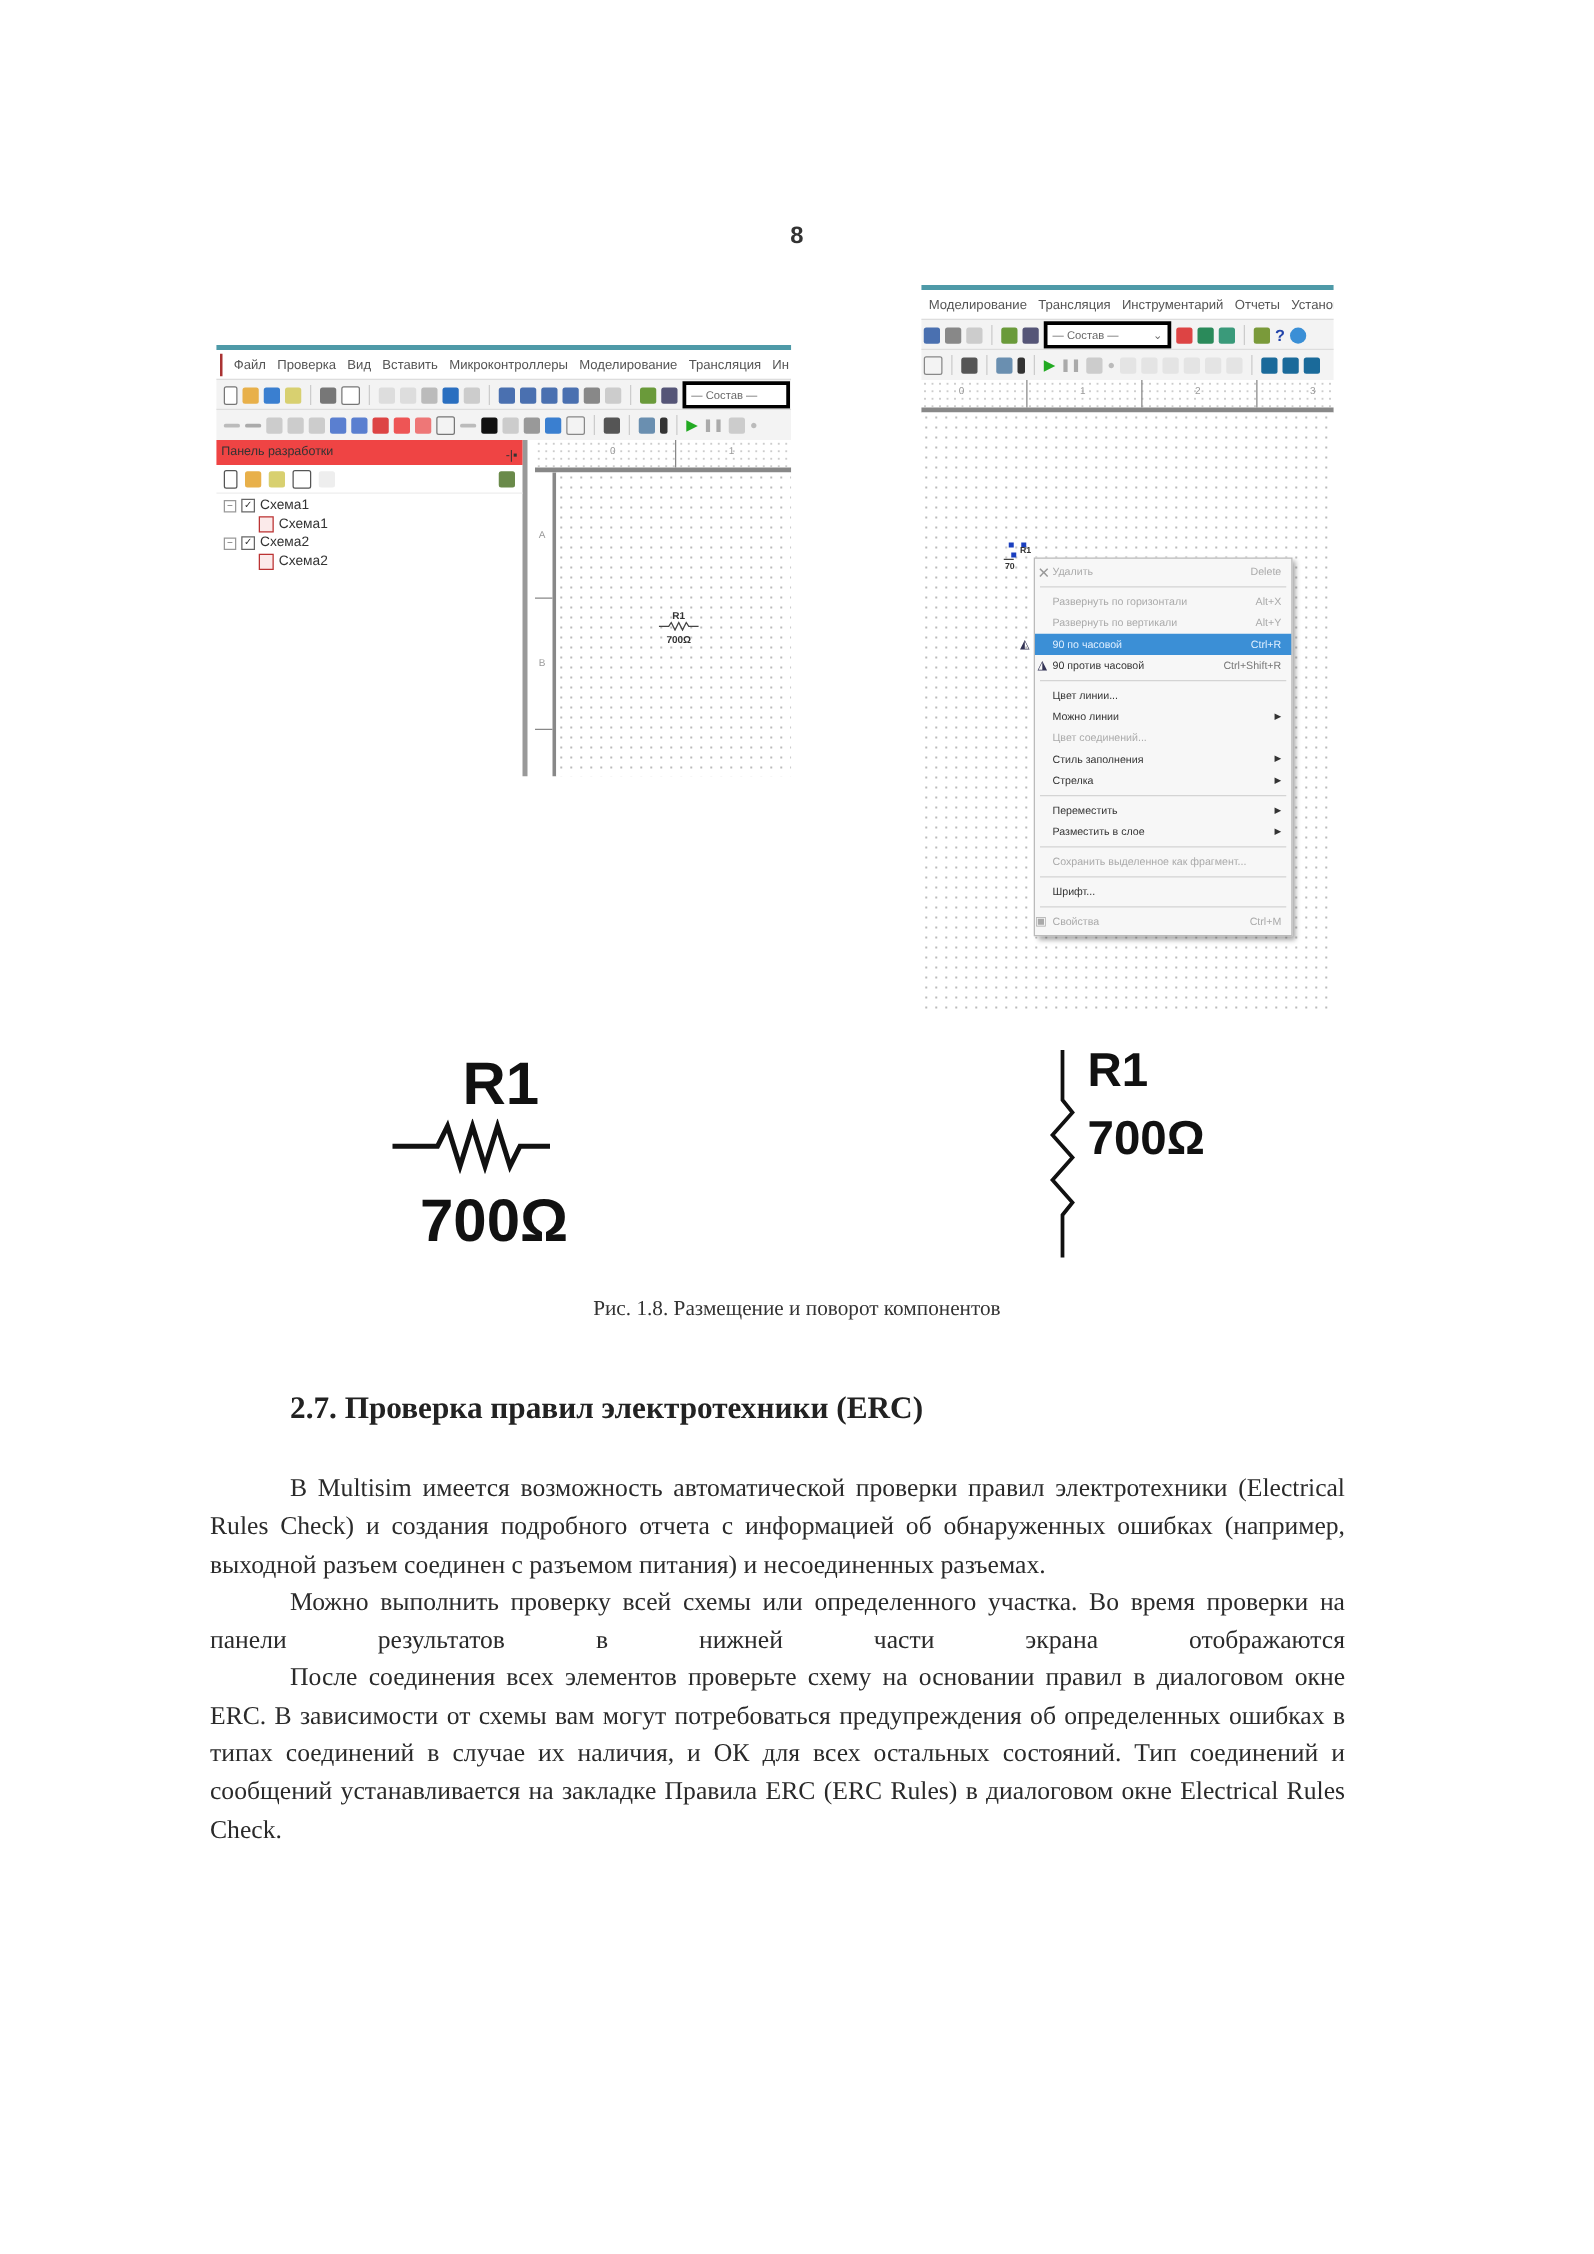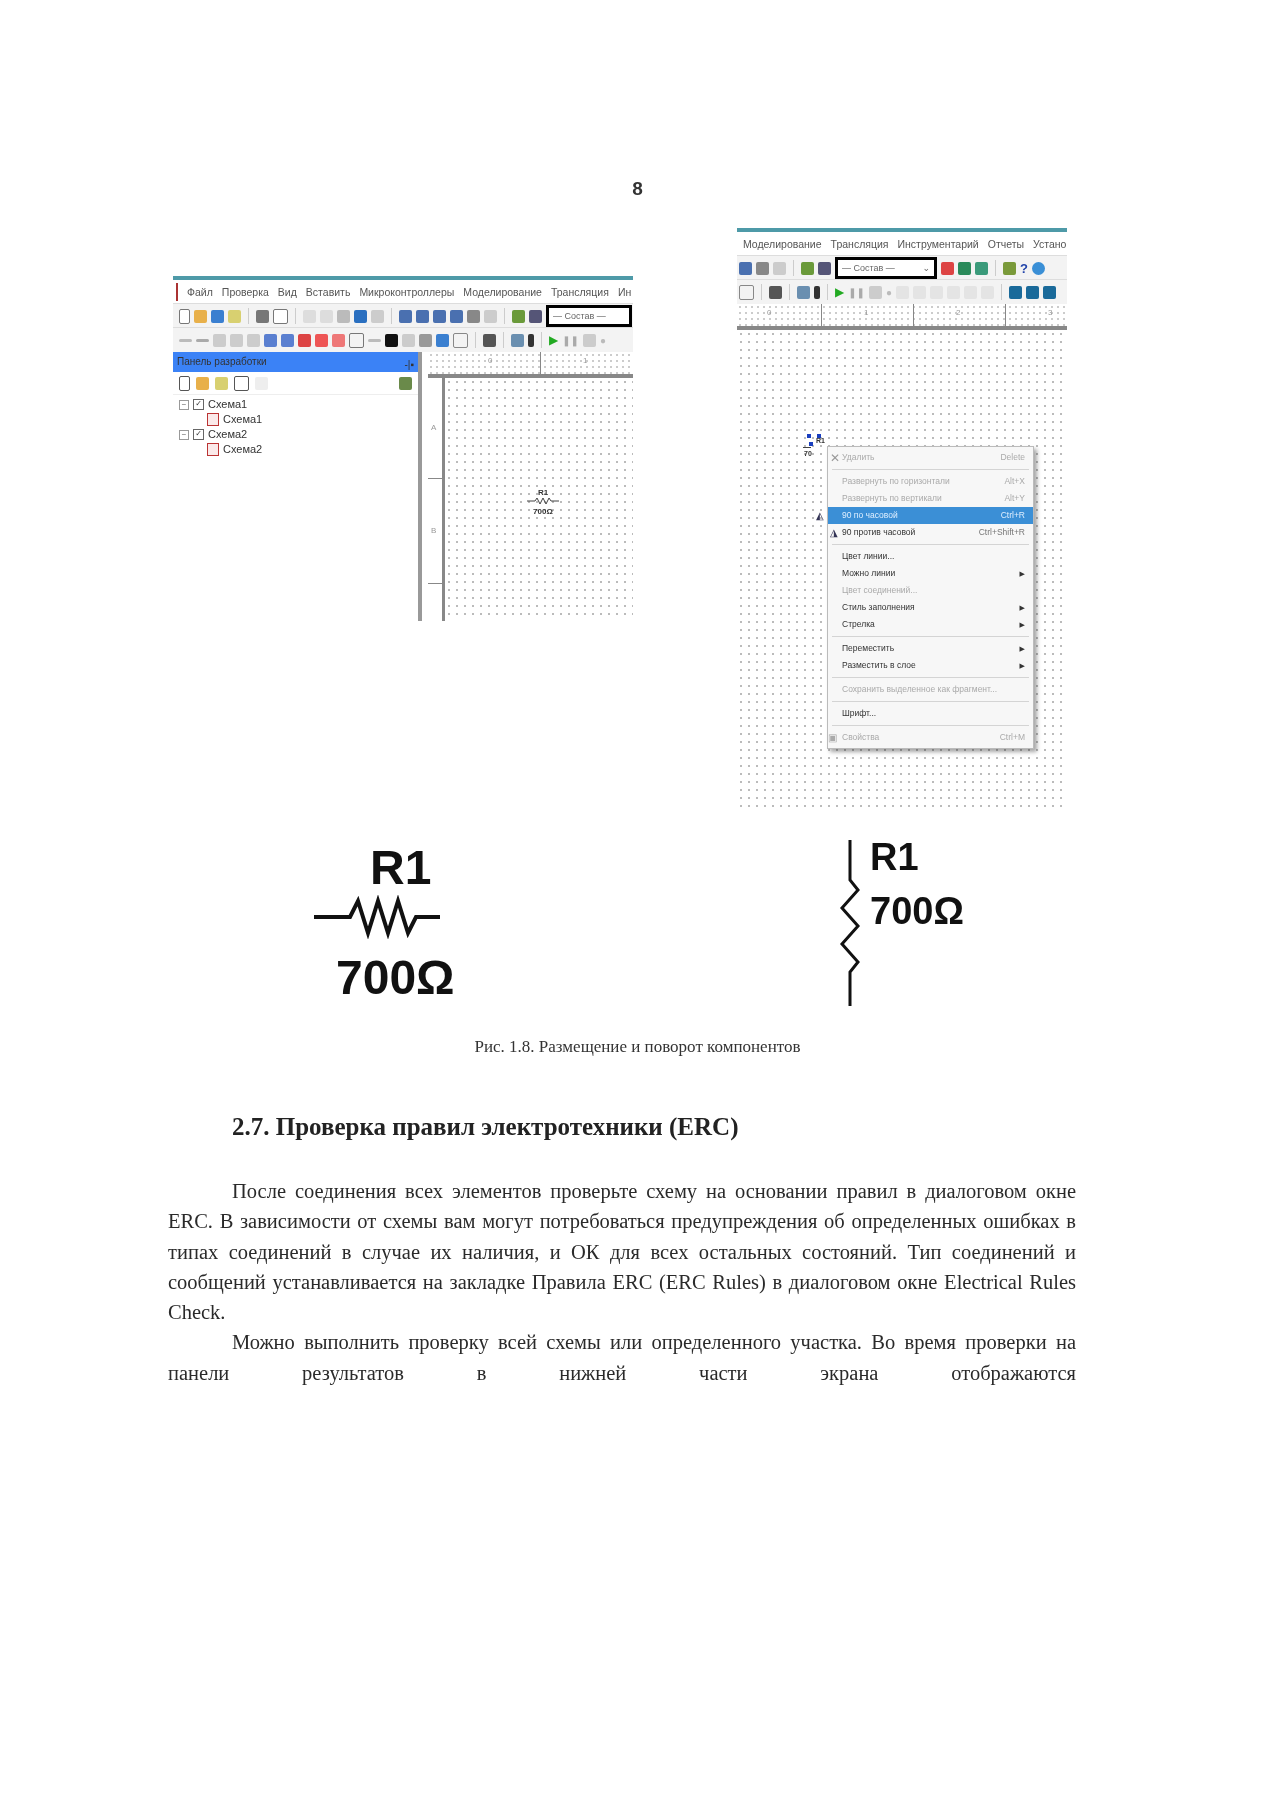--- a/index.html
+++ b/index.html
@@ -12,21 +12,21 @@
   .shot1 { left: 173px; top: 228px; width: 460px; height: 345px; margin-top: 48px; }
   .topline { position: absolute; left: 0; top: 0; right: 0; height: 4px; background: #4e9aa8; }
   .menubar { position: absolute; left: 0; top: 5px; right: 0; height: 22px; display: flex; align-items: center; font-size: 10.5px; color: #555; white-space: nowrap; }
   .menubar span { margin-right: 9px; }
   .app-icon { width: 15px; height: 16px; border: 1px solid #a33; background: linear-gradient(90deg, #fff 50%, #e34 50%); margin: 0 5px 0 3px; display: inline-block; }
   .toolbar { position: absolute; left: 0; right: 0; height: 24px; background: #f3f3f3; border-top: 1px solid #ddd; display: flex; align-items: center; padding-left: 6px; gap: 4px; }
   .tb-btn { width: 13px; height: 13px; display: inline-block; border-radius: 2px; }
   .tb-sep { width: 1px; height: 16px; background: #ccc; margin: 0 3px; }
   .combo { height: 16px; border: 3px solid #000000; background: #fff; font-size: 9px; line-height: 16px; padding: 0 4px; color: #666; display: inline-flex; align-items: center; }
   .panel { position: absolute; left: 0; top: 76px; width: 245px; height: 270px; border-right: 4px solid #999; background: #fff; }
-  .panel-title { height: 20px; background: #3b82f6; font-size: 10px; line-height: 20px; padding-left: 4px; color: #333; position: relative; }
+  .panel-title { height: 20px; background: #ef4444; font-size: 10px; line-height: 20px; padding-left: 4px; color: #333; position: relative; }
   .panel-ctrl { position: absolute; right: 4px; top: 3px; font-size: 10px; color: #333; }
   .panel-toolbar { height: 22px; display: flex; align-items: center; gap: 6px; padding-left: 6px; border-bottom: 1px solid #eee; }
   .tree { font-size: 11px; color: #333; padding: 2px 0 0 6px; }
   .tree-row { height: 15px; line-height: 15px; display: flex; align-items: center; }
   .tree-exp { width: 8px; height: 8px; border: 1px solid #999; font-size: 8px; line-height: 7px; text-align: center; margin-right: 4px; color: #666; }
   .tree-check { width: 9px; height: 9px; border: 1px solid #666; margin-right: 4px; font-size: 8px; line-height: 8px; text-align: center; }
   .tree-doc { width: 10px; height: 11px; border: 1px solid #b33; background: #fbeaea; margin-right: 4px; }
   .canvas { position: absolute; background-color: #fff; background-image: radial-gradient(#bbb 0.8px, transparent 1px); background-size: 8px 8px; }
   .ruler-h { position: absolute; height: 22px; border-bottom: 4px solid #888; background-color: #fff; background-image: radial-gradient(#ccc 0.8px, transparent 1px); background-size: 6px 6px; }
   .ruler-v { position: absolute; width: 14px; border-right: 3px solid #888; background: #fff; }
@@ -336,15 +336,16 @@
   <polyline points="12,2 12,42 20,52 4,70 20,88 4,106 20,124 12,134 12,168" fill="none" stroke="#111" stroke-width="3"></polyline>
 </svg>
 <div class="abs res-label" style="left:870px;top:836px;font-size:38px;">R1</div>
 <div class="abs res-label" style="left:870px;top:890px;font-size:38px;">700Ω</div>
 
 <div class="abs caption">Рис. 1.8. Размещение и поворот компонентов</div>
 
 <div class="abs section-heading">2.7. Проверка правил электротехники (ERC)</div>
 
 <div class="abs body-text">
+  <p>В Multisim имеется возможность автоматической проверки правил электротехники (Electrical Rules Check) и создания подробного отчета с информацией об обнаруженных ошибках (например, выходной разъем соединен с разъемом питания) и несоединенных разъемах.</p>
+  <p style="text-align-last: justify;">Можно выполнить проверку всей схемы или определенного участка. Во время проверки на панели результатов в нижней части экрана отображаются</p>
   <p>После соединения всех элементов проверьте схему на основании правил в диалоговом окне ERC. В зависимости от схемы вам могут потребоваться предупреждения об определенных ошибках в типах соединений в случае их наличия, и ОК для всех остальных состояний. Тип соединений и сообщений устанавливается на закладке Правила ERC (ERC Rules) в диалоговом окне Electrical Rules Check.</p>
-  <p style="text-align-last: justify;">Можно выполнить проверку всей схемы или определенного участка. Во время проверки на панели результатов в нижней части экрана отображаются</p>
 </div>
 
 </body></html>

